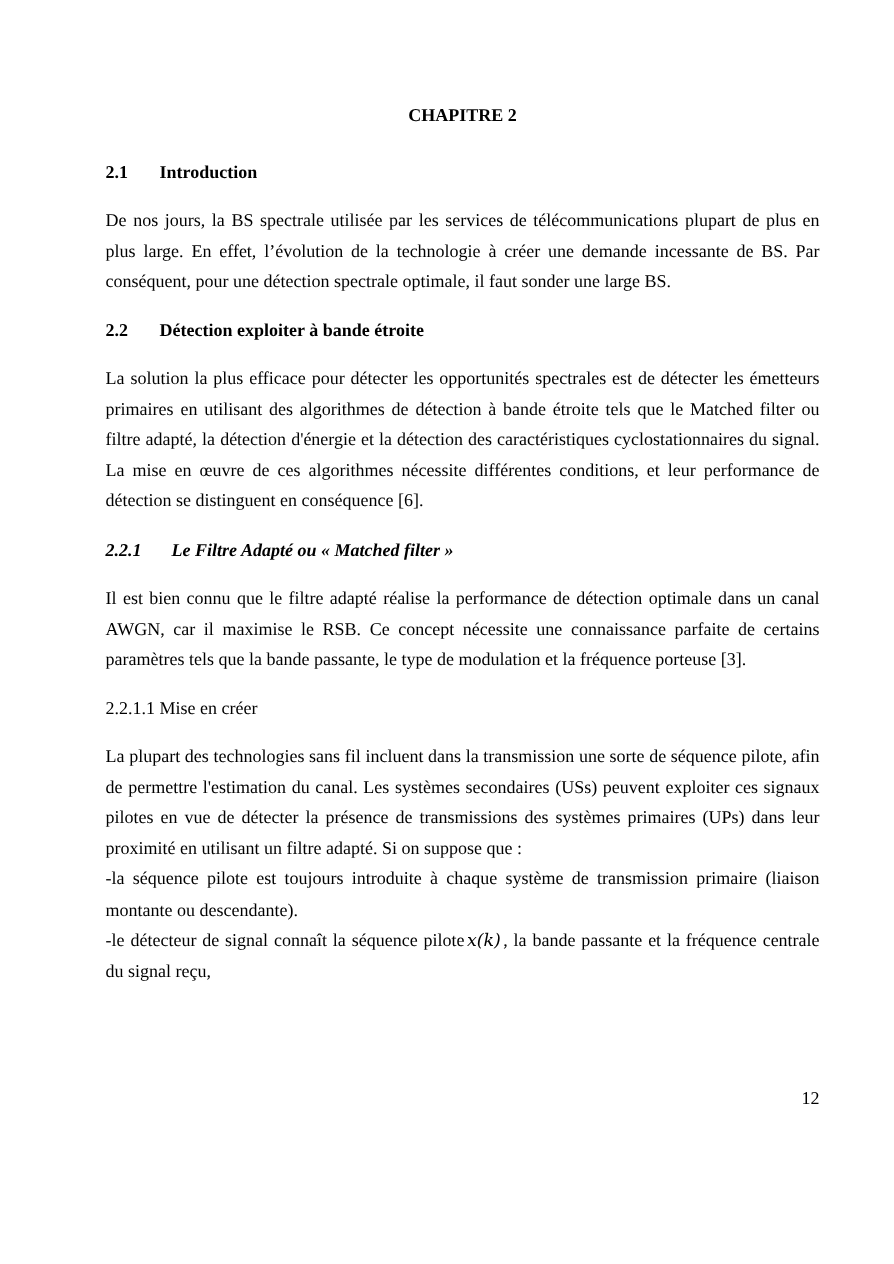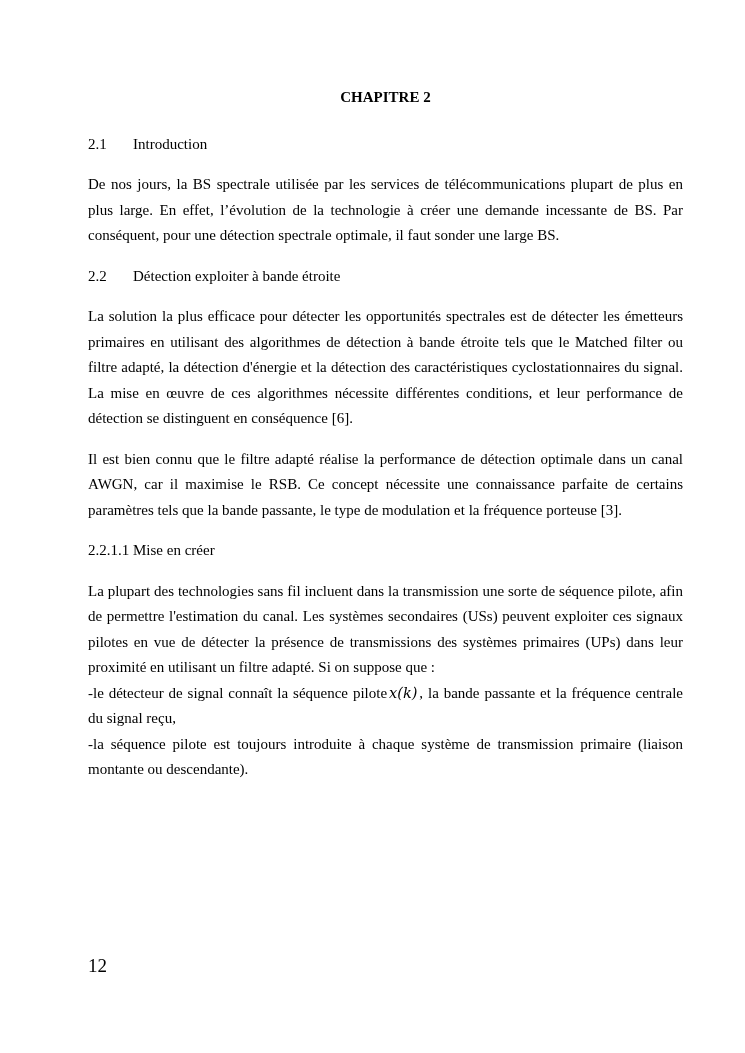--- a/index.html
+++ b/index.html
@@ -32,44 +32,44 @@
   }
   .chapter-label { margin-bottom: 21px; }
   .chapter-title { margin-bottom: 35px; }
   .para {
     text-align: justify;
   }
   .sub-para {
     margin: 0;
   }
   .heading {
-    font-weight: normal;
+    font-weight: bold;
     display: flex;
   }
   .heading .num-2 { width: 45px; flex: 0 0 auto; }
   .heading .num-3 { width: 55px; flex: 0 0 auto; }
   .heading-italic {
     font-style: italic;
   }
   .heading-plain {
     font-weight: normal;
   }
   .math {
     font-style: italic;
     font-family: "DejaVu Serif", serif;
     padding: 0 2px;
     font-size: 14.5px;
   }
   .page-number {
     position: absolute;
     left: 88px;
     width: 595px;
-    top: 953px;
-    text-align: left;
-    font-size: 19px;
+    top: 904px;
+    text-align: right;
+    font-size: 15px;
     line-height: 25.5px;
   }
 </style>
 </head>
 <body>
 
 <div class="page">
   <div class="content">
 
     <div class="blk center-title chapter-label">CHAPITRE 2</div>
@@ -82,27 +82,31 @@
 
     <p class="blk para">De nos jours, la BS spectrale utilisée par les services de télécommunications plupart de plus en plus large. En effet, l’évolution de la technologie à créer une demande incessante de BS. Par conséquent, pour une détection spectrale optimale, il faut sonder une large BS.</p>
 
     <div class="blk heading">
       <span class="num-2">2.2</span>
       <span>Détection exploiter à bande étroite</span>
     </div>
 
     <p class="blk para">La solution la plus efficace pour détecter les opportunités spectrales est de détecter les émetteurs primaires en utilisant des algorithmes de détection à bande étroite tels que le Matched filter ou filtre adapté, la détection d'énergie et la détection des caractéristiques cyclostationnaires du signal. La mise en œuvre de ces algorithmes nécessite différentes conditions, et leur performance de détection se distinguent en conséquence [6].</p>
 
+    <div class="blk heading heading-italic">
+      <span class="num-3">2.2.1</span>
+      <span>Le Filtre Adapté ou « Matched filter »</span>
+    </div>
 
     <p class="blk para">Il est bien connu que le filtre adapté réalise la performance de détection optimale dans un canal AWGN, car il maximise le RSB. Ce concept nécessite une connaissance parfaite de certains paramètres tels que la bande passante, le type de modulation et la fréquence porteuse [3].</p>
 
     <div class="blk heading-plain">2.2.1.1 Mise en créer</div>
 
     <div class="blk">
       <p class="para sub-para">La plupart des technologies sans fil incluent dans la transmission une sorte de séquence pilote, afin de permettre l'estimation du canal. Les systèmes secondaires (USs) peuvent exploiter ces signaux pilotes en vue de détecter la présence de transmissions des systèmes primaires (UPs) dans leur proximité en utilisant un filtre adapté. Si on suppose que :</p>
+      <p class="para sub-para">-la séquence pilote est toujours introduite à chaque système de transmission primaire (liaison montante ou descendante).</p>
       <p class="para sub-para"><span>-le détecteur de signal connaît la séquence pilote</span><span class="math">x(k)</span><span>, la bande passante et la fréquence centrale du signal reçu,</span></p>
-      <p class="para sub-para">-la séquence pilote est toujours introduite à chaque système de transmission primaire (liaison montante ou descendante).</p>
     </div>
 
   </div>
 
   <div class="page-number">12</div>
 </div>
 
 </body></html>

